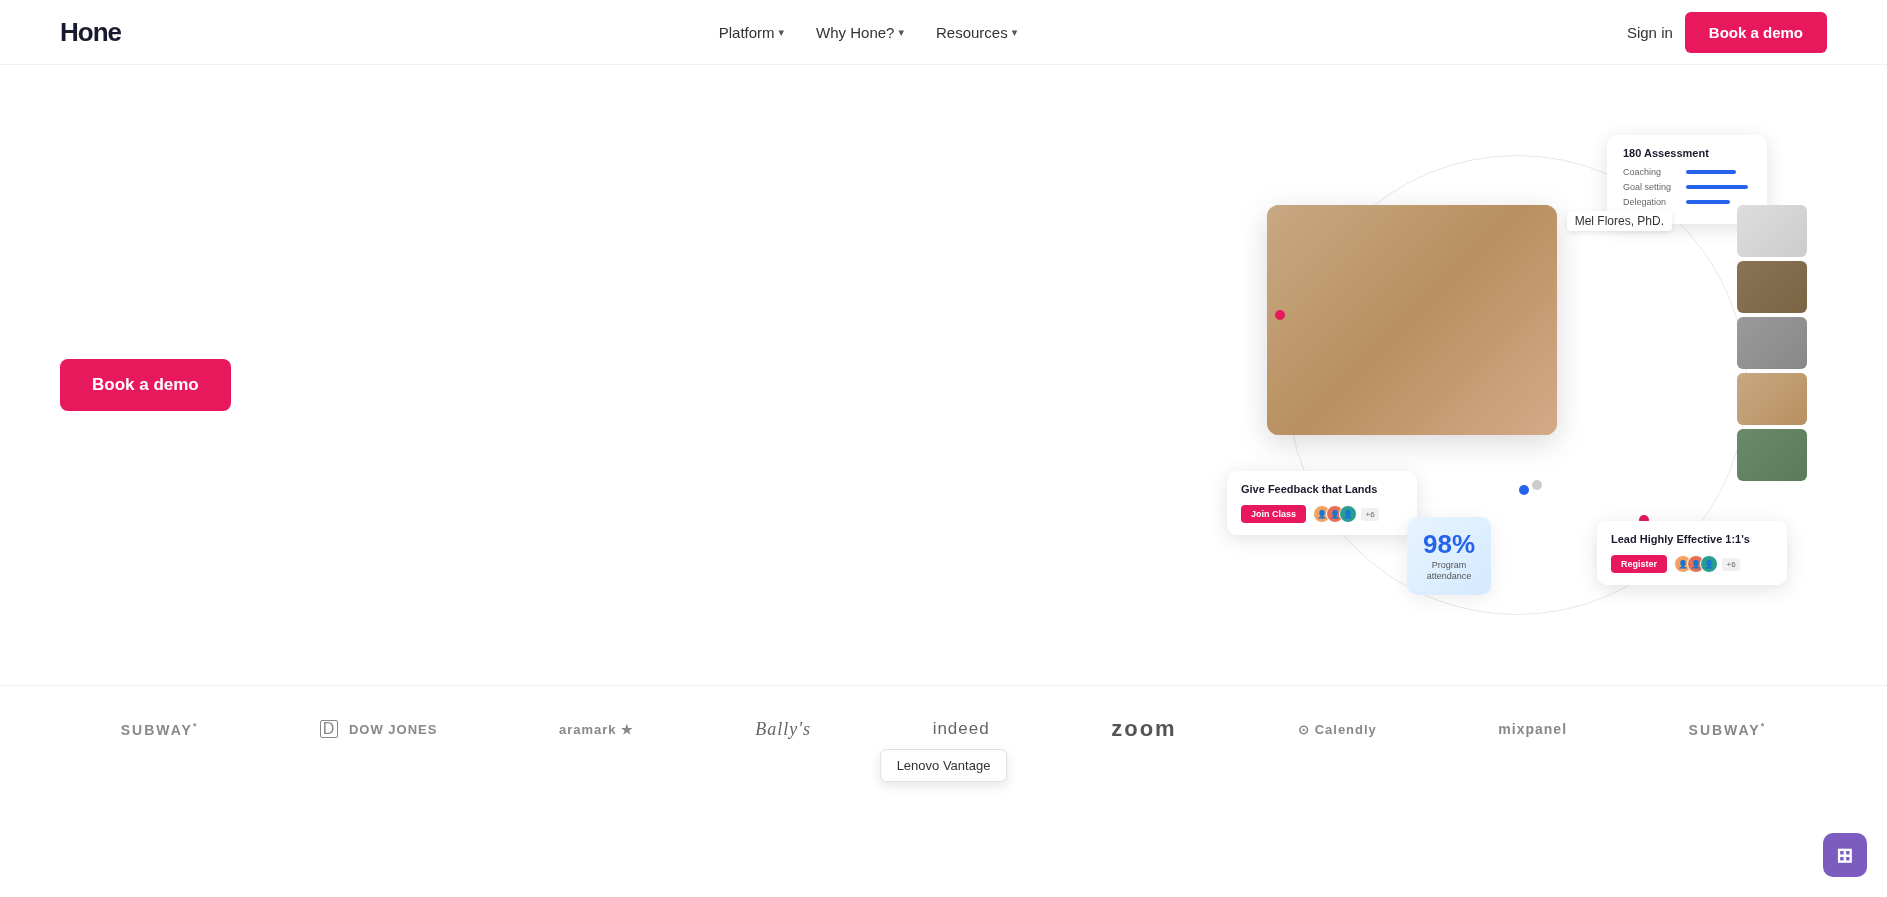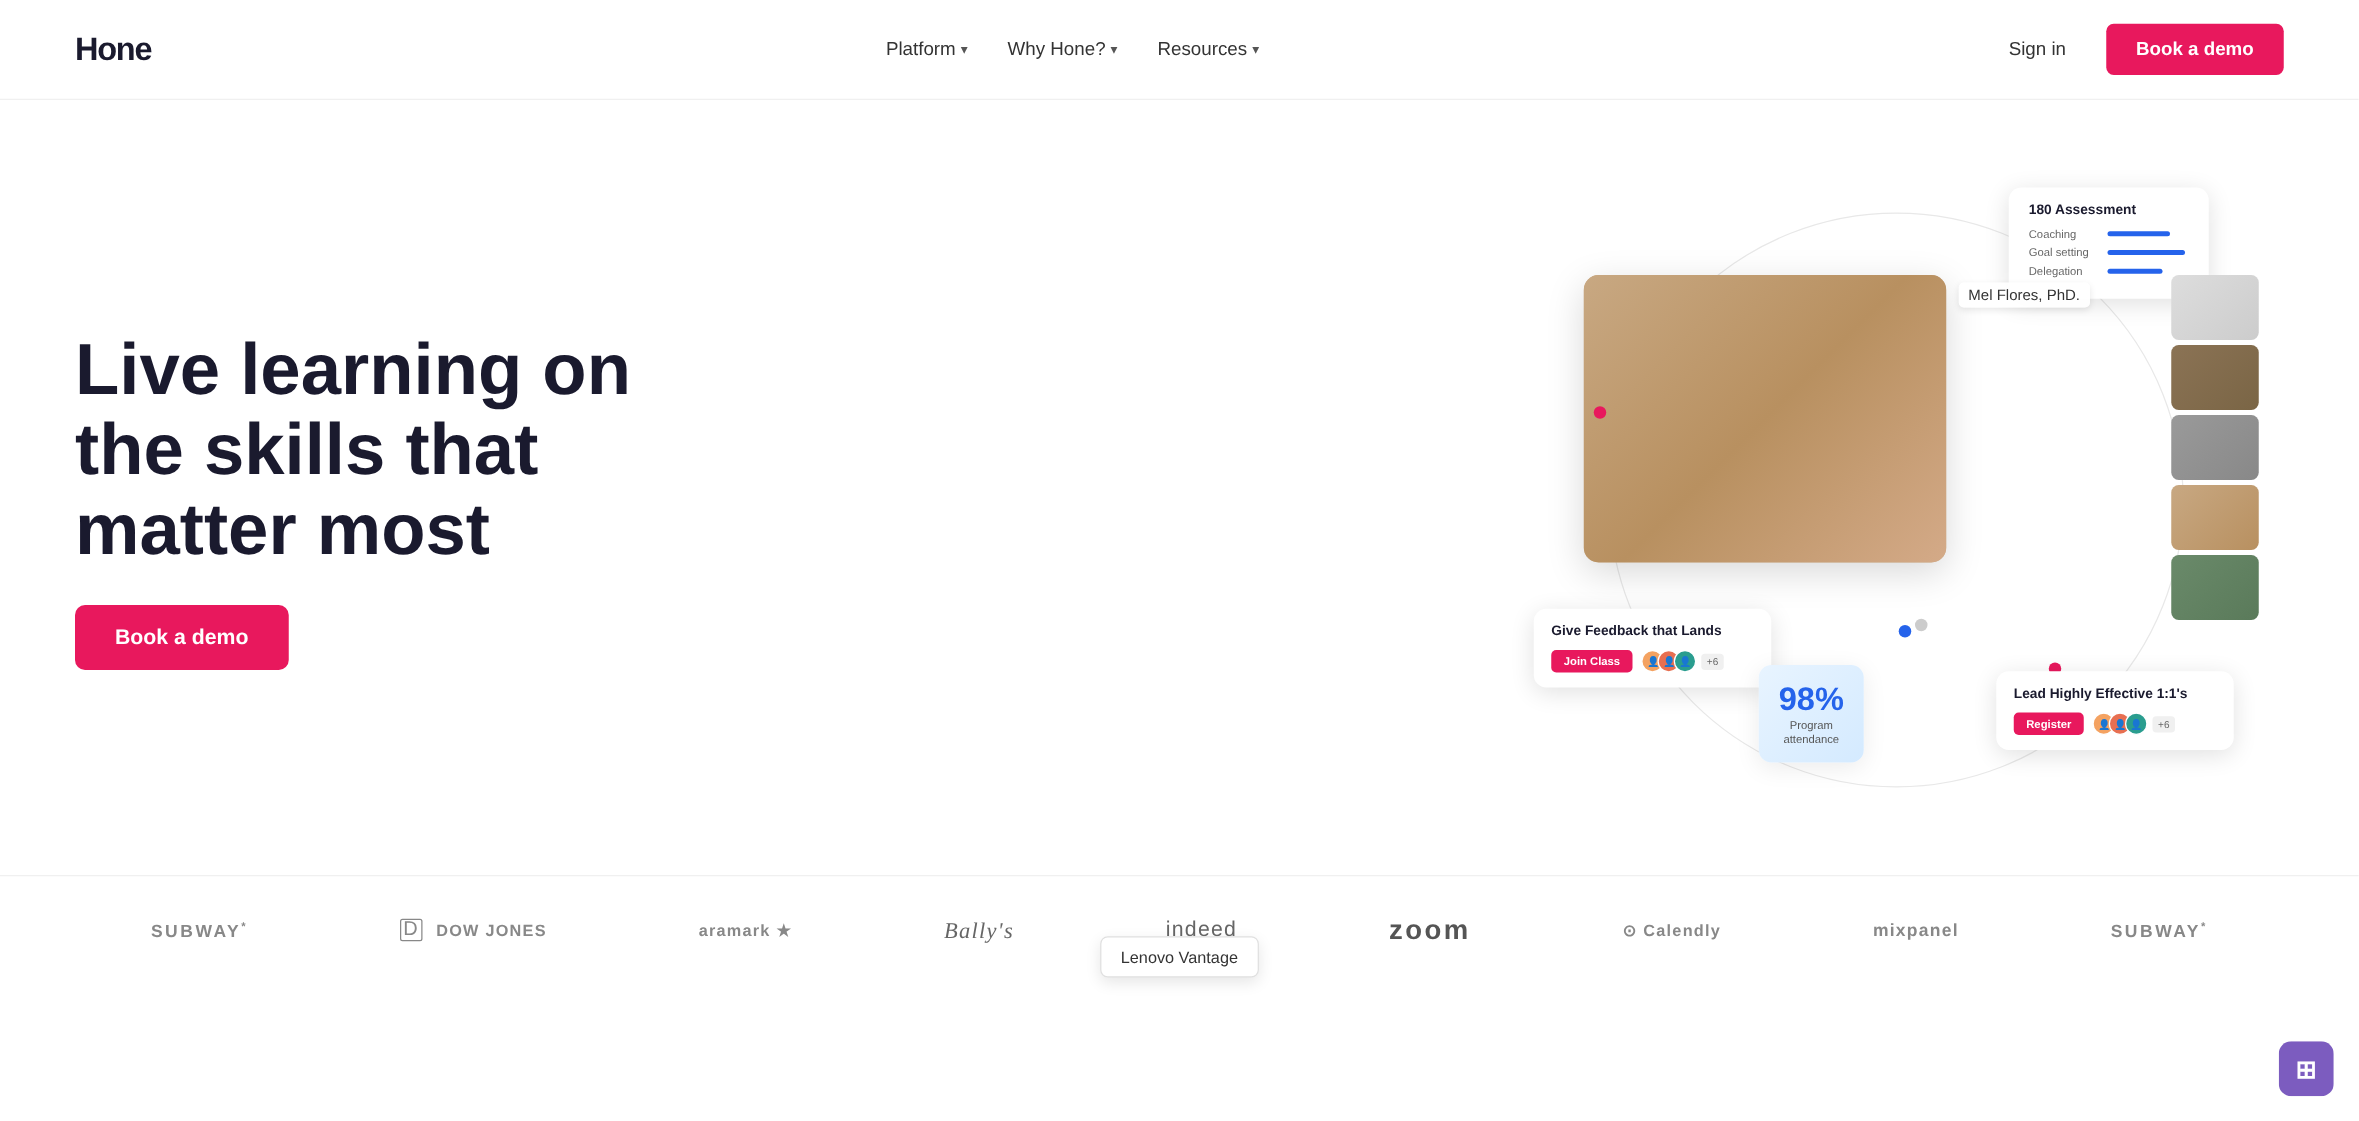--- a/index.html
+++ b/index.html
@@ -1,35 +1,35 @@
 <!DOCTYPE html>
 <html><head>
   <meta charset="utf-8">
   <style>
     * { margin: 0; padding: 0; box-sizing: border-box; }
     body { font-family: -apple-system, BlinkMacSystemFont, 'Segoe UI', sans-serif; background: #fff; overflow-x: hidden; }
 
     
     nav {
       display: flex; align-items: center; justify-content: space-between;
-      padding: 0 60px; height: 80px; background: #fff;
+      padding: 0 60px; height: 65px; background: #fff;
       border-bottom: 1px solid #f0f0f0; position: relative; z-index: 10;
     }
     .nav-logo {
       font-size: 26px; font-weight: 800; color: #1a1a2e; letter-spacing: -1px;
     }
     .nav-links { display: flex; align-items: center; gap: 8px; }
     .nav-link {
       display: flex; align-items: center; gap: 4px;
       font-size: 15px; color: #333; cursor: pointer; padding: 8px 12px;
       border-radius: 6px; transition: background 0.2s;
       border: none; background: none;
     }
     .chevron { font-size: 11px; color: #555; }
-    .nav-right { display: flex; align-items: center; gap: 20px; }
+    .nav-right { display: flex; align-items: center; }
     .sign-in-btn {
       font-size: 15px; color: #333; cursor: pointer;
       background: none; border: none; padding: 8px 12px;
     }
     .book-demo-nav {
       background: #e8185d; color: #fff; border: none;
       padding: 12px 24px; border-radius: 6px; font-size: 15px;
       font-weight: 600; cursor: pointer;
     }
 
@@ -215,21 +215,20 @@
     </button>
   </div>
   <div class="nav-right">
     <button class="sign-in-btn">Sign in</button>
     <button class="book-demo-nav">Book a demo</button>
   </div>
 </nav>
 
 <section class="hero">
   <div class="hero-left">
-    <h1 class="hero-title">Live learning on the skills that matter most</h1>
     <button class="book-demo-hero">Book a demo</button>
   </div>
 
   <div class="hero-right">
     <div class="circle-bg"></div>
 
     <div class="assessment-card">
       <div class="assessment-title">180 Assessment</div>
       <div class="assessment-row">
         <span class="assessment-label">Coaching</span>

